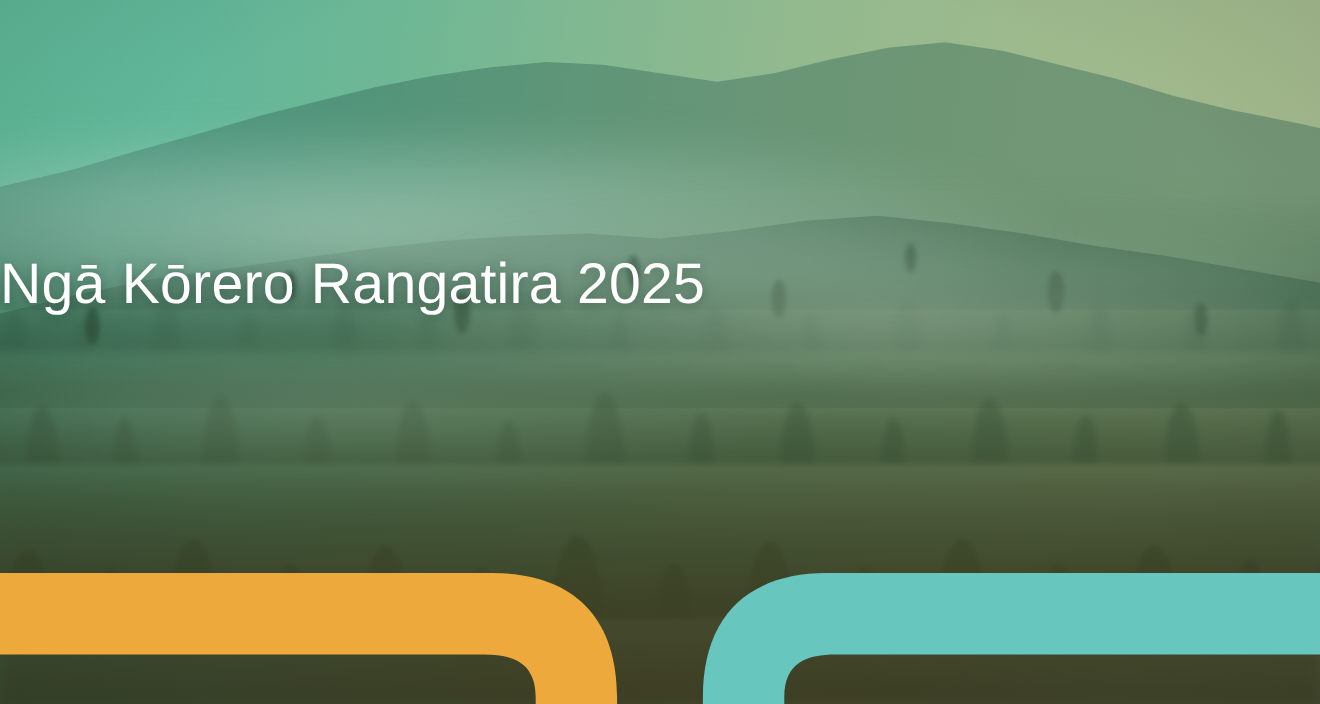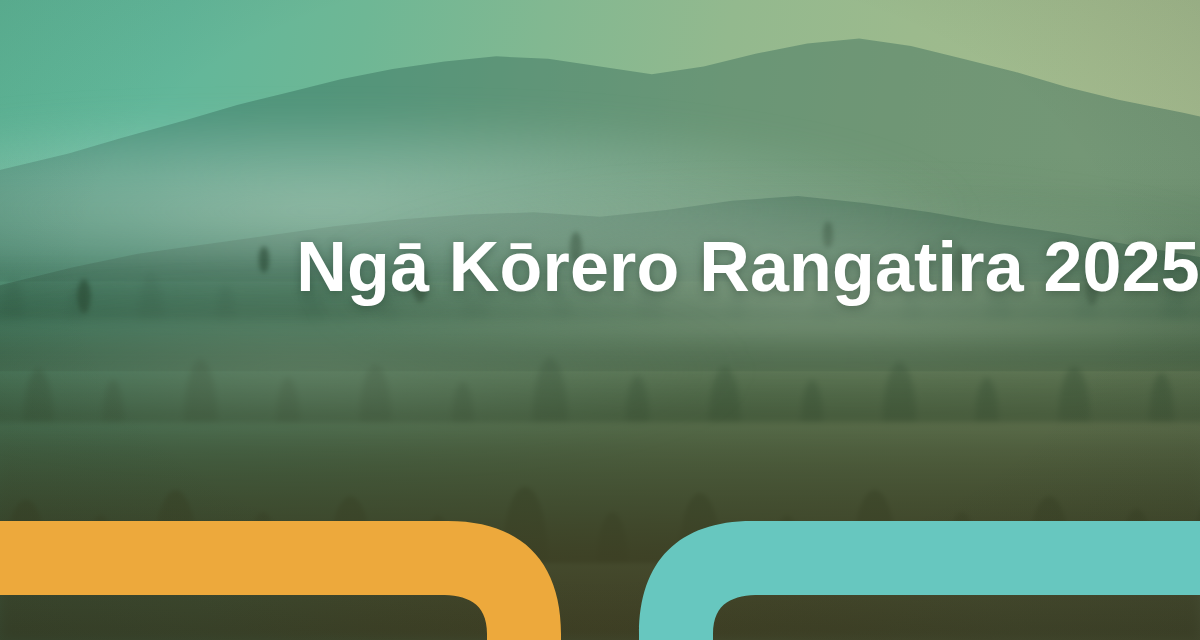--- a/index.html
+++ b/index.html
@@ -260,24 +260,24 @@
     background: radial-gradient(ellipse 78% 86% at 50% 42%,
       rgba(0,0,0,0) 55%, rgba(20,30,20,0.16) 100%);
   }
 
   
   .title {
     position: absolute;
     left: 0;
     top: 232px;
     width: 1200px;
-    text-align: right;
+    text-align: left;
     color: #ffffff;
-    font-size: 70px;
-    font-weight: 700;
+    font-size: 52px;
+    font-weight: 400;
     letter-spacing: 0.2px;
     line-height: 1;
     white-space: nowrap;
     text-shadow: 0 2px 10px rgba(20,40,30,0.34);
   }
 
   
   .elbows {
     position: absolute;
     left: 0;

